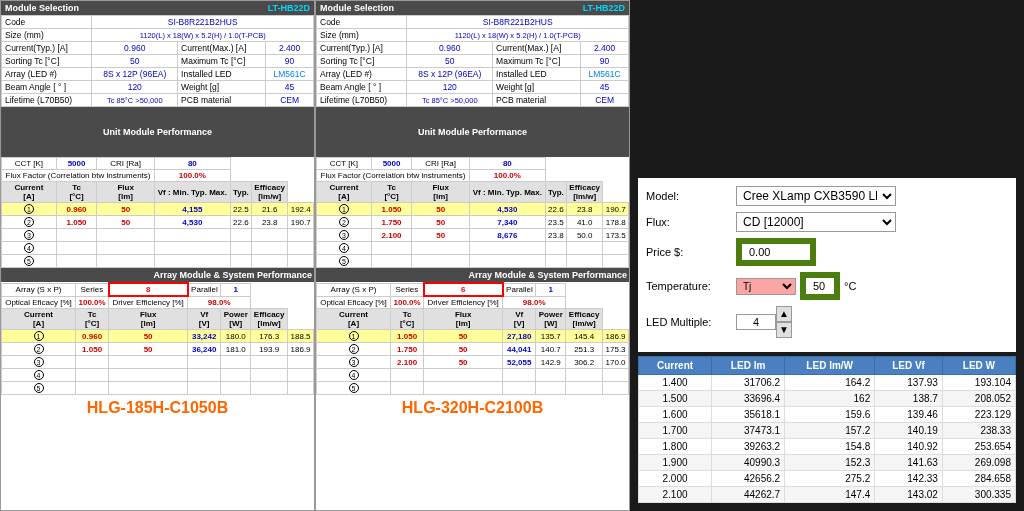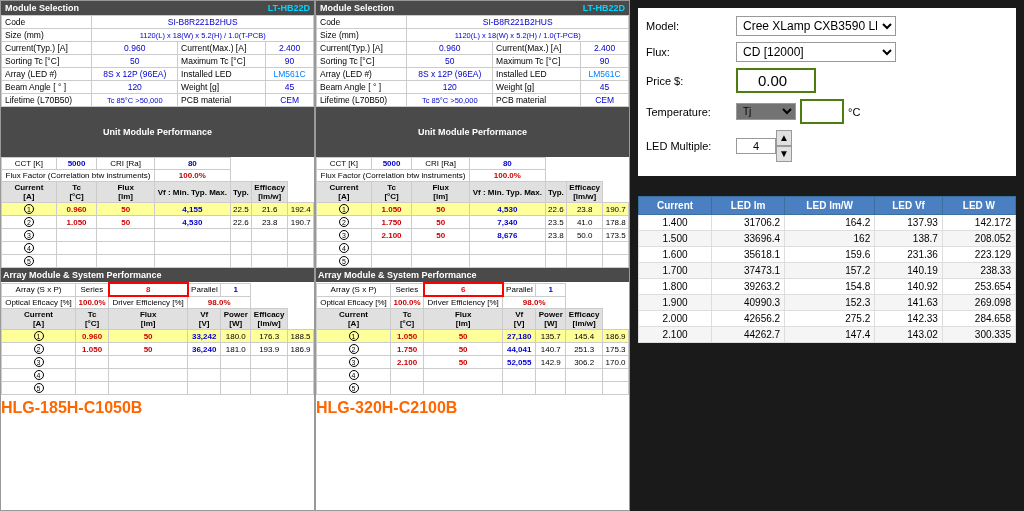--- a/index.html
+++ b/index.html
@@ -1,50 +1,50 @@
 <!DOCTYPE html>
 <html><head>
   <meta charset="utf-8">
   <style>
     * { box-sizing: border-box; margin: 0; padding: 0; }
     body { font-family: Arial, sans-serif; font-size: 10px; background: #000; display: flex; width: 1024px; height: 511px; overflow: hidden; }
 
     .left-panel { display: flex; flex-direction: row; width: 630px; height: 511px; }
     .module-col { width: 371px; border: 1px solid #999; background: #fff; font-size: 9px; }
-    .right-panel { width: 394px; background: #1a1a1a; padding: 8px; display: flex; flex-direction: column; gap: 16px; }
+    .right-panel { width: 394px; background: #1a1a1a; padding: 8px; display: flex; flex-direction: column; gap: 0; justify-content: flex-end; }
 
     
     .mod-header { background: #4a4a4a; color: #fff; text-align: center; font-weight: bold; padding: 2px 0; display: flex; justify-content: space-between; padding: 2px 4px; }
 
     table.info-table { width: 100%; border-collapse: collapse; }
     table.info-table td { border: 1px solid #ccc; padding: 1px 3px; font-size: 8.5px; }
     table.info-table .label { color: #000; }
     table.info-table .value { color: #0000cc; text-align: center; }
     table.info-table .value-blue { color: #0080ff; text-align: center; }
 
     .section-header { background: #4a4a4a; color: #fff; text-align: center; font-weight: bold; padding: 20px; font-size: 9px; }
 
     table.perf-table { width: 100%; border-collapse: collapse; }
     table.perf-table td, table.perf-table th { border: 1px solid #ccc; padding: 1px 2px; font-size: 8px; text-align: center; }
     table.perf-table th { background: #e0e0e0; }
     .bold-blue { color: #0000cc; font-weight: bold; }
     .bold-red { color: #cc0000; font-weight: bold; }
     .row-highlight td { background: #ffff99; }
     .num-circle { display: inline-block; border: 1px solid #000; border-radius: 50%; width: 10px; height: 10px; font-size: 7px; text-align: center; line-height: 10px; }
 
-    .array-header { background: #4a4a4a; color: #fff; text-align: left; font-weight: bold; padding: 2px; font-size: 9px; }
-    .big-label { font-size: 16px; font-weight: bold; color: #ff6600; padding: 4px 0; text-align: left; }
+    .array-header { background: #4a4a4a; color: #fff; text-align: right; font-weight: bold; padding: 2px; font-size: 9px; }
+    .big-label { font-size: 16px; font-weight: bold; color: #ff6600; padding: 4px 0; text-align: center; }
 
     
     .config-section { background: #fff; padding: 8px; font-size: 11px; }
     .config-row { display: flex; align-items: center; margin-bottom: 6px; }
     .config-label { width: 90px; font-weight: normal; color: #000; font-size: 11px; }
-    .config-input { border: 2px solid #4d7c0f; padding: 2px 20px; font-size: 15px; background: #fff; }
+    .config-input { border: 6px solid #4d7c0f; padding: 2px 7px; font-size: 11px; background: #fff; }
     .config-select { border: 1px solid #999; padding: 1px 2px; font-size: 12px; background: #fff; width: 160px; }
-    .config-select-small { border: 1px solid #999; padding: 1px 2px; font-size: 10px; background: #737373; width: 60px; }
+    .config-select-small { border: 1px solid #999; padding: 1px 2px; font-size: 10px; background: #fca5a5; width: 60px; }
 
     
     table.led-table { width: 100%; border-collapse: collapse; margin-top: 4px; background: #fff; }
     table.led-table th { background: #4a7fc1; color: #fff; padding: 3px 4px; font-size: 10px; text-align: center; border: 1px solid #3a6fa0; }
     table.led-table td { border: 1px solid #ddd; padding: 2px 4px; font-size: 10px; text-align: right; background: #fff; }
     table.led-table tr:nth-child(even) td { background: #f5f5f5; }
     table.led-table td:first-child { text-align: center; }
 
     .spinner-input { display: flex; align-items: center; }
     .spinner-btn { border: 1px solid #999; background: #e0e0e0; width: 16px; height: 16px; display: flex; align-items: center; justify-content: center; cursor: pointer; font-size: 10px; line-height: 1; }
@@ -514,34 +514,34 @@
         <th>LED Vf</th>
         <th>LED W</th>
       </tr>
     </thead>
     <tbody id="led-tbody">
     <tr>
     <td>1.400</td>
     <td>31706.2</td>
     <td>164.2</td>
     <td>137.93</td>
-    <td>142.172</td>
+    <td>193.104</td>
   </tr>
         <tr>
     <td>1.500</td>
     <td>33696.4</td>
     <td>162</td>
     <td>138.7</td>
     <td>208.052</td>
   </tr>
         <tr>
     <td>1.600</td>
     <td>35618.1</td>
     <td>159.6</td>
-    <td>231.36</td>
+    <td>139.46</td>
     <td>223.129</td>
   </tr>
         <tr>
     <td>1.700</td>
     <td>37473.1</td>
     <td>157.2</td>
     <td>140.19</td>
     <td>238.33</td>
   </tr>
         <tr>

